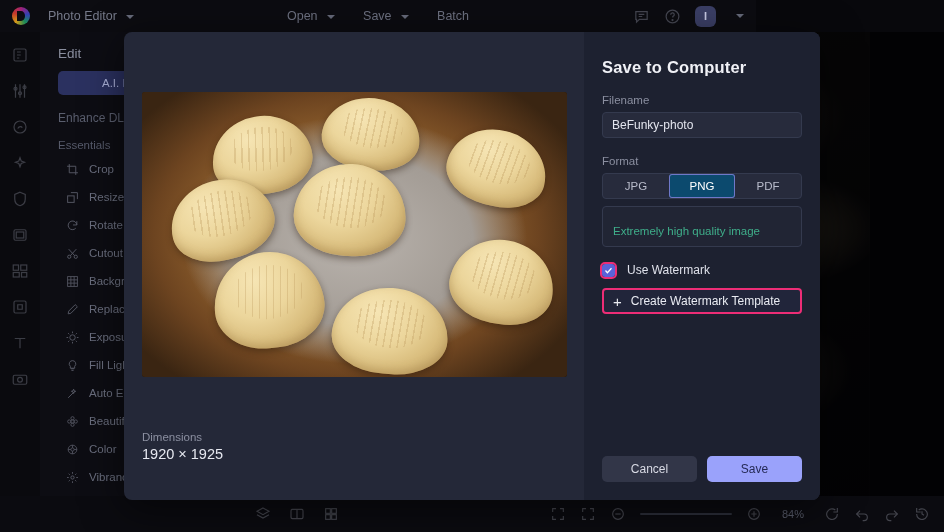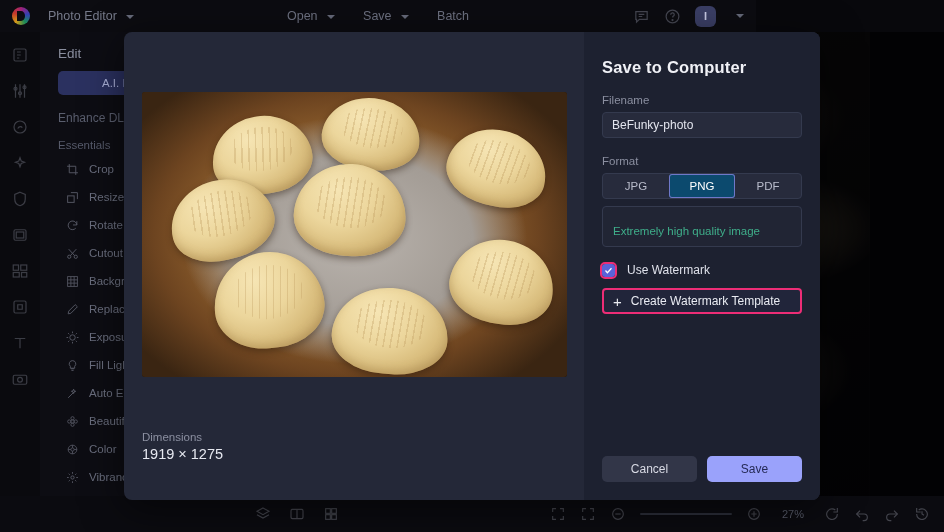--- a/index.html
+++ b/index.html
@@ -418,21 +418,21 @@
         <div class="dump d3"></div>
         <div class="dump d4"></div>
         <div class="dump d5"></div>
         <div class="dump d6"></div>
         <div class="dump d7"></div>
         <div class="dump d8"></div>
       </div>
 
       <div class="dims">
         <div class="dims-label">Dimensions</div>
-        <div class="dims-value">1919 × 1275</div>
+        <div class="dims-value">1920 × 1925</div>
       </div>
     </div>
 
     <div class="modal-right">
       <div class="mr-title">Save to Computer</div>
 
       <div class="mr-label">Filename</div>
       <input class="filename" type="text" value="BeFunky-photo" style="">
 
       <div class="mr-label">Format</div>
@@ -501,21 +501,21 @@
         </svg>
       <svg class="bb-icon" viewBox="0 0 24 24" fill="none" stroke="#b9bdcc" stroke-width="1.7">
           <circle cx="12" cy="12" r="8"></circle>
           <path d="M8 12h8"></path>
         </svg>
       <div class="zoom-track"></div>
       <svg class="bb-icon" viewBox="0 0 24 24" fill="none" stroke="#b9bdcc" stroke-width="1.7">
           <circle cx="12" cy="12" r="8"></circle>
           <path d="M8 12h8M12 8v8"></path>
         </svg>
-      <div class="zoom-pct">27%</div>
+      <div class="zoom-pct">84%</div>
       <svg class="bb-icon" viewBox="0 0 24 24" fill="none" stroke="#b9bdcc" stroke-width="1.7">
           <path d="M20 12a8 8 0 11-3-6"></path>
           <path d="M20 3v6h-6"></path>
         </svg>
       <svg class="bb-icon" viewBox="0 0 24 24" fill="none" stroke="#b9bdcc" stroke-width="1.7">
           <path d="M9 7L4 12l5 5"></path>
           <path d="M4 12h11a5 5 0 010 10h-2"></path>
         </svg>
       <svg class="bb-icon" viewBox="0 0 24 24" fill="none" stroke="#b9bdcc" stroke-width="1.7">
           <path d="M15 7l5 5-5 5"></path>

